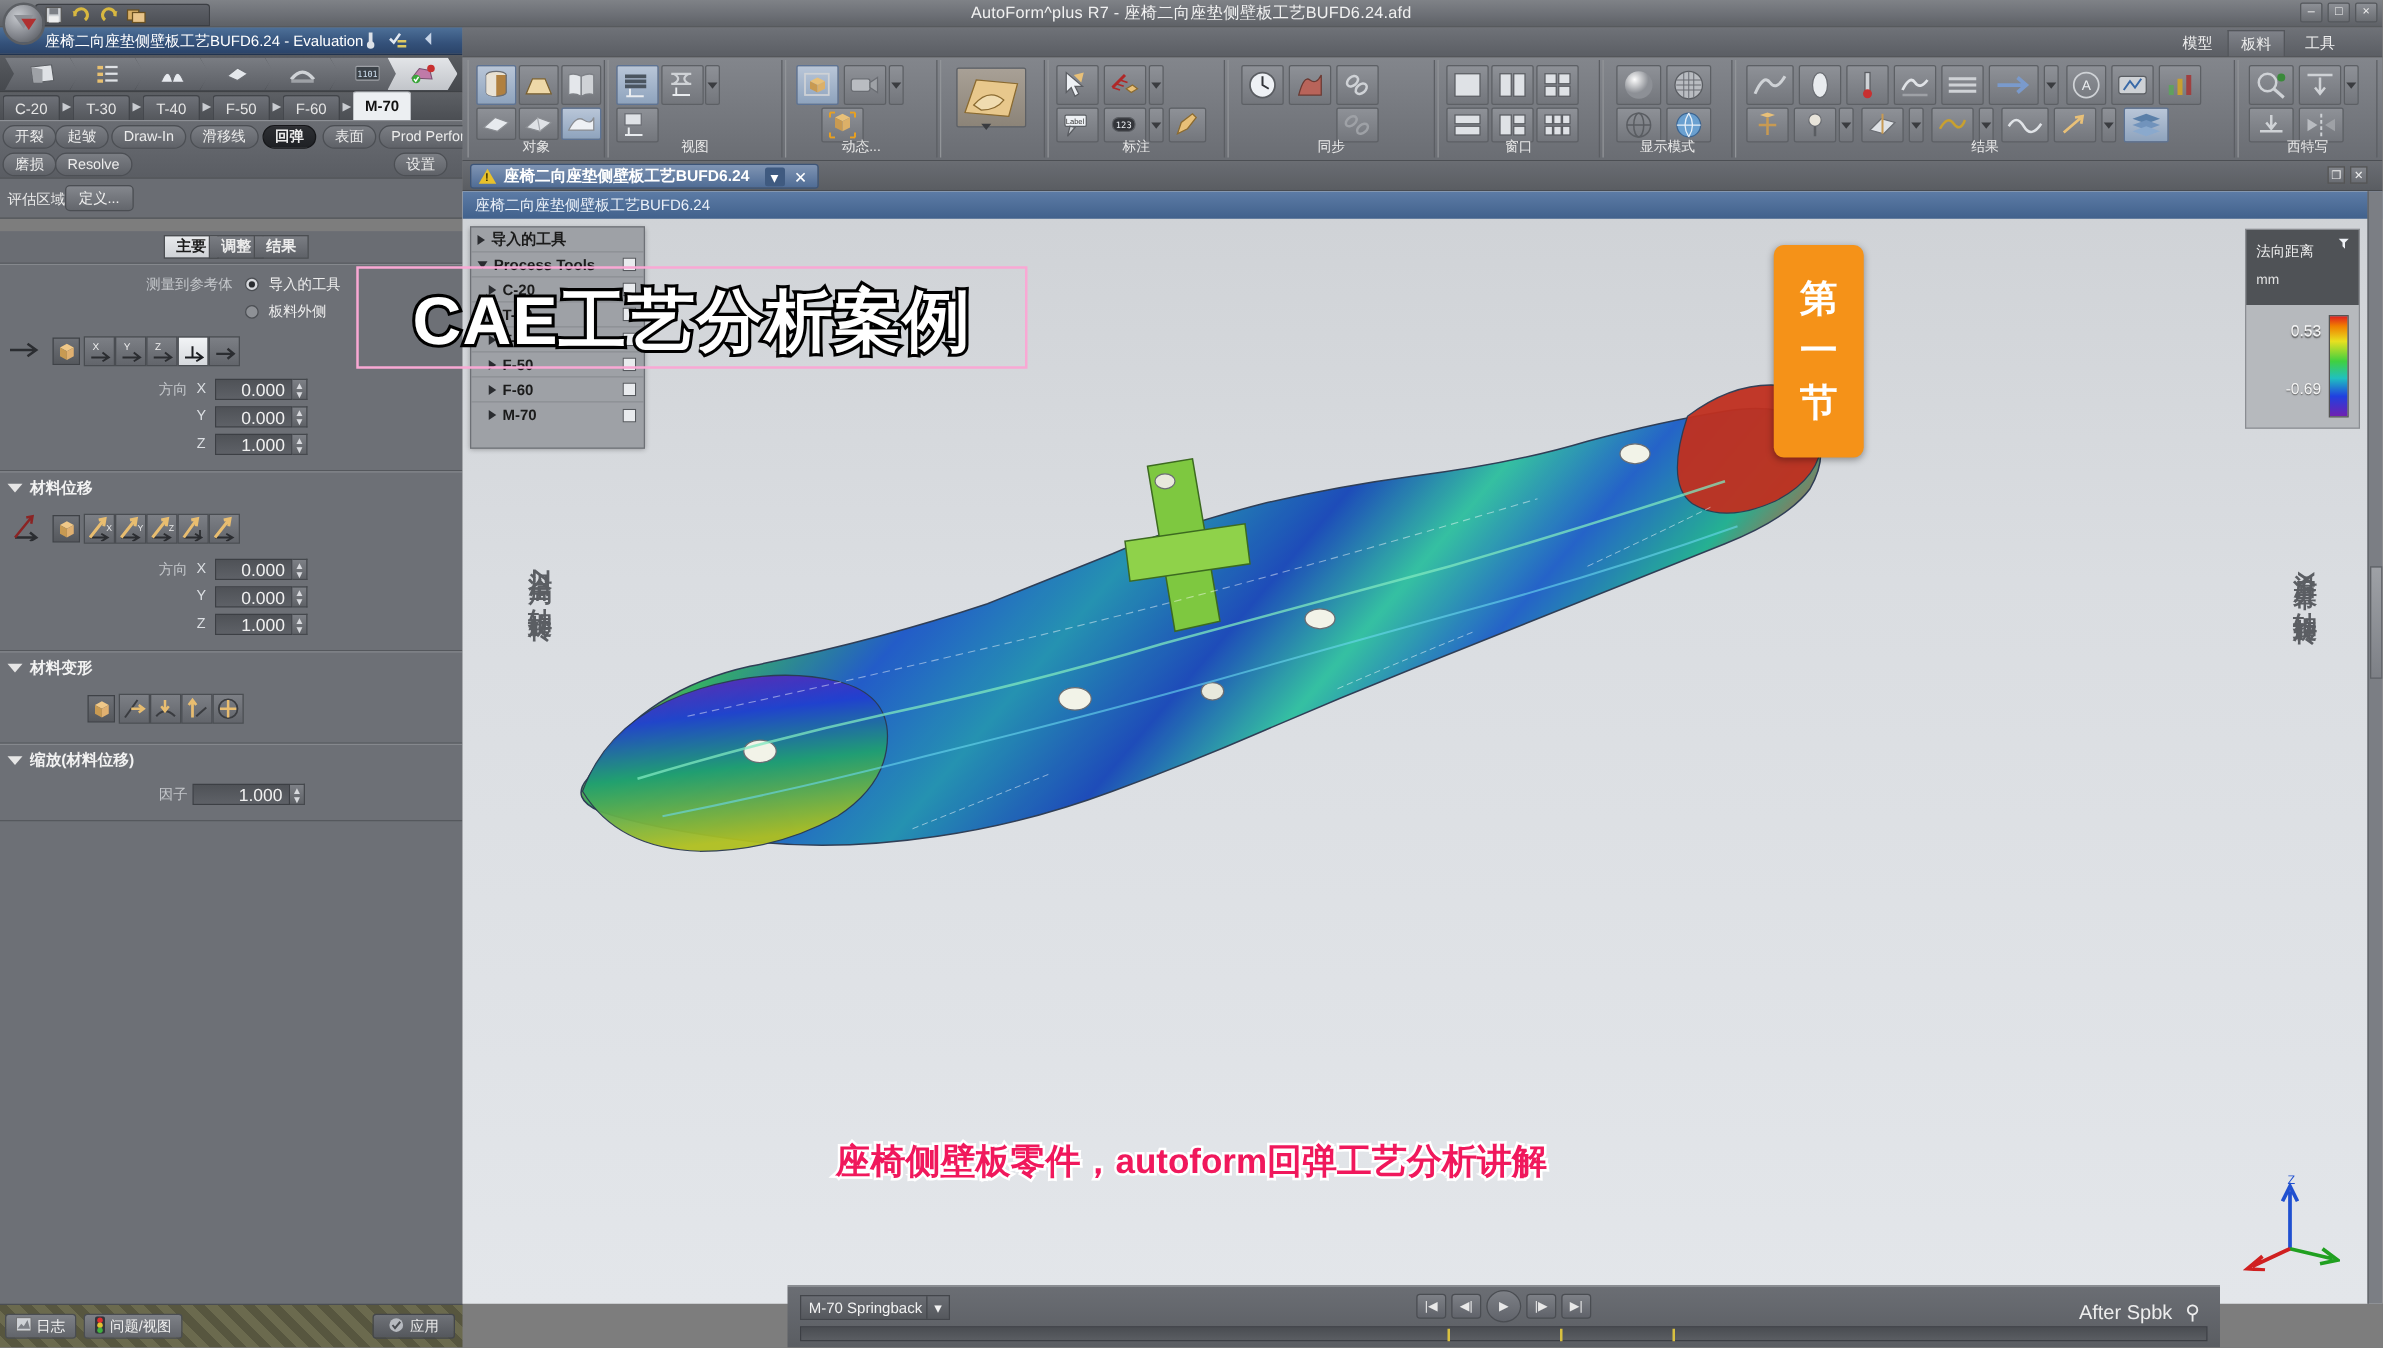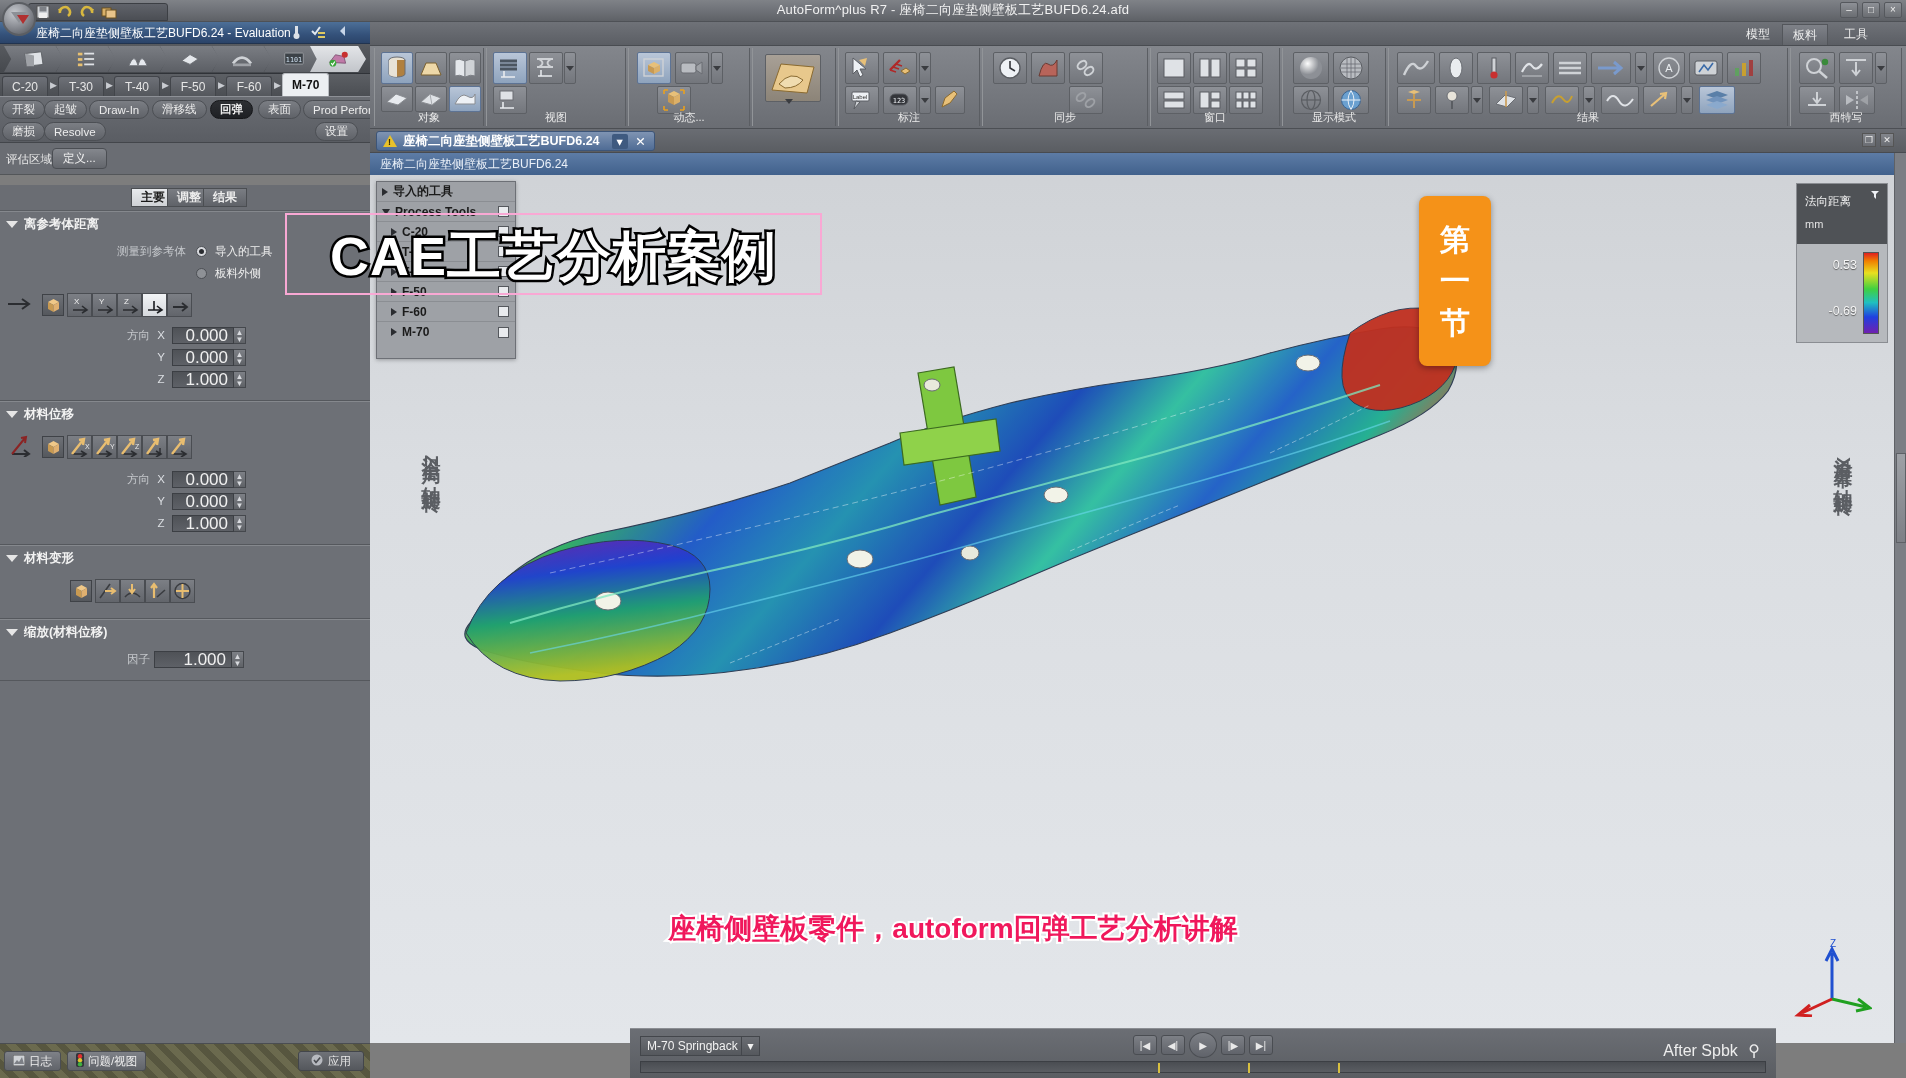--- a/index.html
+++ b/index.html
@@ -138,21 +138,21 @@
   .radio{ width:11px;height:11px;border-radius:50%; background:#d8dade; border:1px solid #4c4f54;
           display:inline-block; position:relative;}
   .radio.on:after{content:''; position:absolute; left:2px; top:2px; width:5px;height:5px;
           border-radius:50%; background:#2a2c30;}
   .radio.off{ background:#8e9196; }
   .chk{ width:11px;height:11px; background:#9a9da2; border:1px solid #4c4f54; display:inline-block;}
 
   .spin{ display:flex; align-items:center; }
   .spin .fld{
     width:62px; height:17px; background:linear-gradient(#4f5257,#5e6167);
-    border:1px solid #3c3f44; color:#f0f0f0; font-size:17px;
+    border:1px solid #3c3f44; color:#f0f0f0; font-size:14px;
     text-align:right; padding-right:5px; line-height:16px;
   }
   .spin .arr{
     width:12px; height:17px; background:linear-gradient(#7d8086,#5f6267);
     border:1px solid #45484d; border-left:none; color:#d8dade;
     font-size:8px; line-height:7px; text-align:center; padding-top:1px;
   }
   .iconbar{ display:flex; align-items:center; }
   .ibtn{
     width:25px;height:24px; background:linear-gradient(#7c7f85,#62656b);
@@ -504,24 +504,20 @@
 
   <div class="lpanel">
 
     <div class="segrow">
       <div class="seg on" style="left:131px;">主要</div>
       <div class="seg" style="left:167px;">调整</div>
       <div class="seg" style="left:203px;">结果</div>
     </div>
 
     <div class="sect">
-      <div class="sect-hd">
-        <span class="tri"></span>
-        <span>离参考体距离</span>
-      </div>
       <div class="sect-bd">
         <div class="frow">
           <div class="flabel" style="width:186px;">测量到参考体</div>
           <span class="radio on" style="margin-left:10px;"></span>
           <span style="margin-left:8px;font-size:11.5px;color:#ededed;">导入的工具</span>
         </div>
         <div class="frow">
           <div style="width:196px;"></div>
           <span class="radio off"></span>
           <span style="margin-left:8px;font-size:11.5px;color:#ededed;">板料外侧</span>

